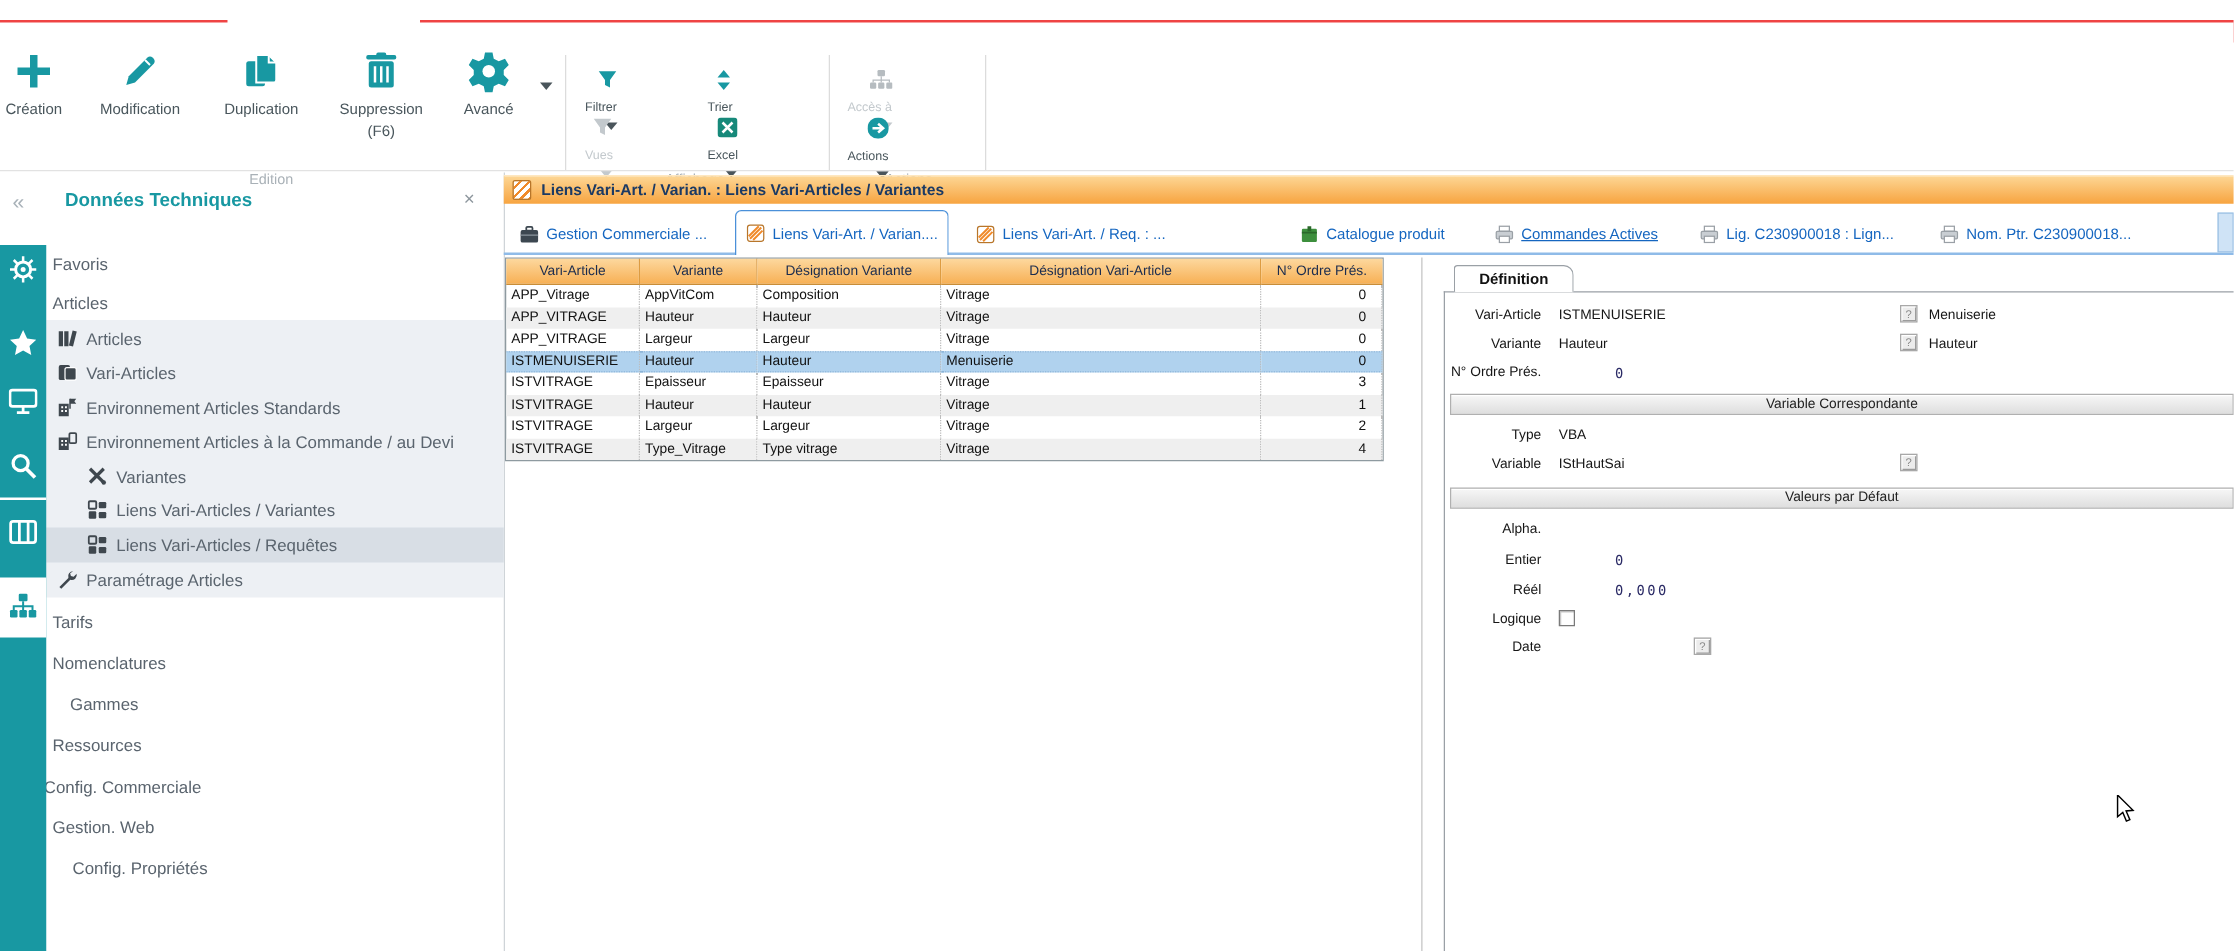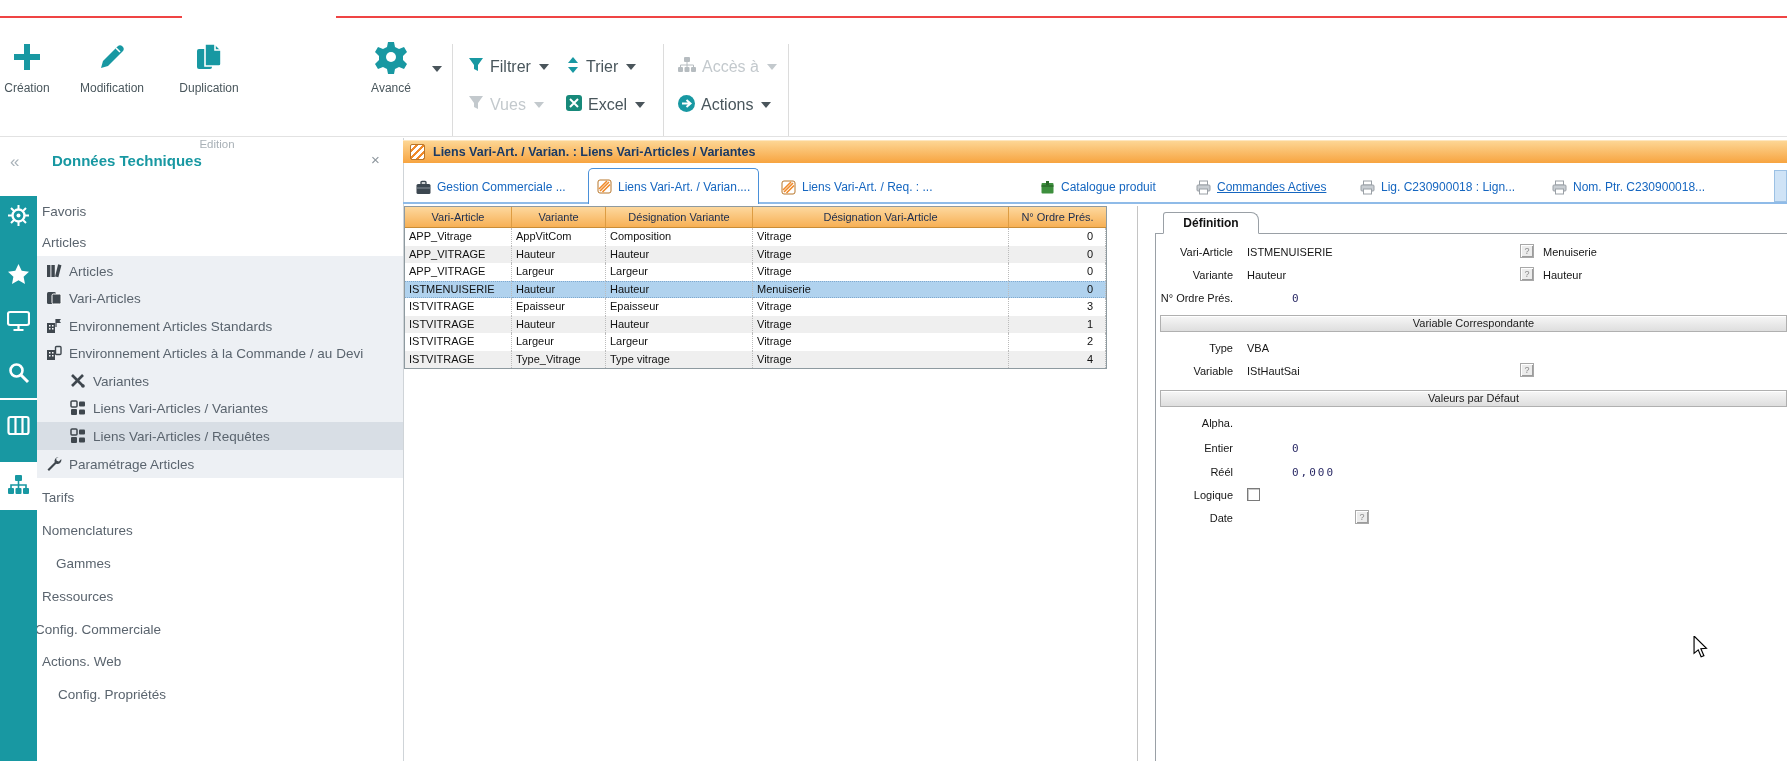--- a/index.html
+++ b/index.html
@@ -15,22 +15,22 @@
 
   
   .ribbon { position:absolute; left:0; top:18px; width:1787px; height:119px; background:#fff; }
   .ribbon-border { position:absolute; left:0; top:136px; width:1787px; height:1px; background:#e2e2e2; }
   .bigbtn { position:absolute; top:22px; width:96px; text-align:center; }
   .bigbtn .bicon { display:block; margin:0 auto 4px auto; width:34px; height:34px; }
   .bigbtn .blabel { font-size:12px; color:#49565c; line-height:14px; }
   .vsep { position:absolute; top:26px; width:1px; height:92px; background:#dcdcdc; }
   .grouplabel { position:absolute; top:120px; width:220px; text-align:center;
                 font-size:11.5px; color:#a9b1b7; }
-  .sb { position:absolute; display:flex; align-items:center; gap:6px; height:22px;
-        font-size:16px; color:#49565c; }
+  .sb { position:absolute; display:flex; align-items:flex-end; gap:6px; height:22px;
+        font-size:10px; color:#49565c;flex-direction:column; }
   .sb.disabled { color:#c3c9cd; }
   .dd-arrow { width:0; height:0; border-left:5px solid transparent; border-right:5px solid transparent;
               border-top:6px solid #4a555b; margin-left:2px; }
   .dd-arrow.gray { border-top-color:#c3c9cd; }
 
   
   .side-border { position:absolute; left:403px; top:138px; width:1px; height:623px; background:#cfd4d8; }
   .side-header { position:absolute; left:0; top:148px; width:403px; height:32px; }
   .collapse { position:absolute; left:10px; top:4px; font-size:17px; color:#a9b2b9; }
   .side-title { position:absolute; left:52px; top:4px; font-size:15px; font-weight:bold; color:#1898a2; }
@@ -138,20 +138,31 @@
       <span class="bicon">
         <svg viewBox="0 0 34 34" width="34" height="34">
             <rect x="5" y="9" width="15" height="20" rx="2" fill="#1898a2"></rect>
             <path d="M13 4h10l6 6v14a2 2 0 0 1-2 2H13z" fill="#1898a2" stroke="#fff" stroke-width="1.6"></path>
             <path d="M23 4v6h6" fill="none" stroke="#fff" stroke-width="1.6"></path>
           </svg>
       </span>
       <span class="blabel">Duplication</span>
     </div>
 
+    <div class="bigbtn" style="left:257px;">
+      <span class="bicon">
+        <svg viewBox="0 0 34 34" width="34" height="34">
+            <rect x="7" y="9" width="20" height="21" rx="2" fill="#1898a2"></rect>
+            <rect x="5" y="4" width="24" height="3.5" rx="1.5" fill="#1898a2"></rect>
+            <rect x="13" y="2" width="8" height="3" rx="1.5" fill="#1898a2"></rect>
+            <path d="M12 13v13M17 13v13M22 13v13" stroke="#fff" stroke-width="2"></path>
+          </svg>
+      </span>
+      <span class="blabel"><span>Suppression</span><br><span>(F6)</span></span>
+    </div>
 
     <div class="bigbtn" style="left:346px;width:90px;">
       <span class="bicon">
         <svg viewBox="0 0 34 34" width="34" height="34">
             <path d="M14 2h6l1 5 4 2 5-2 3 5-4 4v4l4 4-3 5-5-2-4 2-1 5h-6l-1-5-4-2-5 2-3-5 4-4v-4L1 12l3-5 5 2 4-2z" fill="#1898a2"></path>
             <circle cx="17" cy="17" r="5" fill="#fff"></circle>
           </svg>
       </span>
       <span class="blabel">Avancé</span>
     </div>
@@ -316,21 +327,21 @@
   <div class="side-item" style="left:56px;top:549px;">
       <span>Gammes</span>
     </div>
   <div class="side-item" style="left:42px;top:582px;">
       <span>Ressources</span>
     </div>
   <div class="side-item" style="left:35px;top:615px;">
       <span>Config. Commerciale</span>
     </div>
   <div class="side-item" style="left:42px;top:647px;">
-      <span>Actions. Web</span>
+      <span>Gestion. Web</span>
     </div>
   <div class="side-item" style="left:42px;top:680px;margin-left:16px;">
       <span>Config. Propriétés</span>
     </div>
 
   <div class="strip">
     <div class="strip-sep" style="top:202px;"></div>
     <div class="strip-active"></div>
   </div>
   <span class="strip-ic" style="top:204px;"><svg width="23" height="23" viewBox="0 0 23 23">

